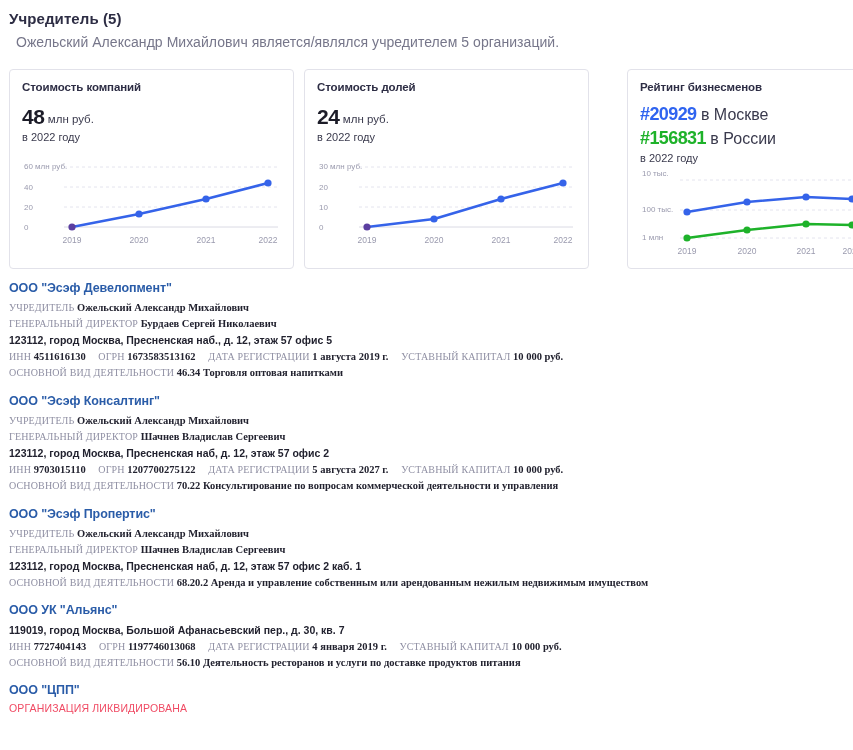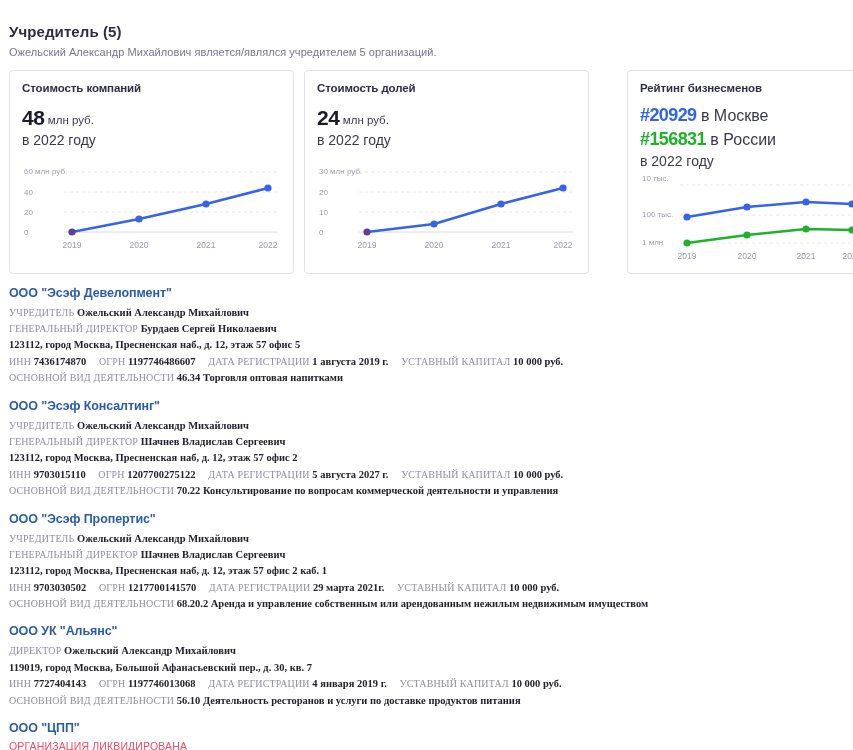--- a/index.html
+++ b/index.html
@@ -10,32 +10,32 @@
   body {
     width: 853px;
     height: 750px;
     font-family: "Liberation Sans", "DejaVu Sans", sans-serif;
     color: #2b2b38;
     overflow: hidden;
     position: relative;
   }
 
   
-  .page-header { padding: 23px 9px 0 9px; }
+  .page-header { padding: 10px 9px 0 9px; }
   .page-title {
     font-size: 15px;
     font-weight: bold;
     color: #2d2d44;
     letter-spacing: .1px;
     margin: 0 0 6px 0;
   }
   .page-subtitle {
-    font-size: 11px;
+    font-size: 14px;
     color: #76768a;
-    margin: 0;
+    margin: 7px;
     letter-spacing: .05px;
   }
 
   
   .cards-row {
     display: flex;
     gap: 10px;
     padding: 12px 9px 0 9px;
     align-items: stretch;
   }
@@ -62,21 +62,21 @@
     line-height: 1.35;
   }
   .big-num {
     font-size: 21px;
     font-weight: bold;
     color: #1c1c28;
     letter-spacing: -.4px;
     vertical-align: -1px;
   }
   .unit { font-size: 11.5px; color: #3a3a4d; }
-  .sub-year { font-size: 14px; color: #3a3a4d; }
+  .sub-year { font-size: 11px; color: #3a3a4d; }
 
   .rank-line { line-height: 1.3; margin-bottom: 1px; white-space: nowrap; }
   .rank-num {
     font-size: 18px;
     font-weight: bold;
     letter-spacing: -.6px;
   }
   .rank-num.blue { color: #2f64f0; }
   .rank-num.green { color: #1eb22a; }
   .rank-where { font-size: 16px; color: #3a3a4d; }
@@ -134,21 +134,20 @@
     color: #22222f;
     font-weight: bold;
     font-size: 10.5px;
   }
   .daterange { color: #7a7a90; font-size: 10px; }
   .org-address {
     font-size: 10.5px;
     font-weight: bold;
     color: #22222f;
     line-height: 1.6;
-    font-family: Liberation Serif, serif;
   }
   .inline-gap { display: inline-block; width: 10px; }
 </style>
 </head>
 <body>
 
 <div class="page-header">
   <div class="page-title">Учредитель (5)</div>
   <div class="page-subtitle">Ожельский Александр Михайлович является/являлся учредителем 5 организаций.</div>
 </div>
@@ -269,23 +268,23 @@
       <span class="lbl">УЧРЕДИТЕЛЬ</span>
       <span class="val">Ожельский Александр Михайлович</span>
     </div>
     <div class="org-row">
       <span class="lbl">ГЕНЕРАЛЬНЫЙ ДИРЕКТОР</span>
       <span class="val">Бурдаев Сергей Николаевич</span>
     </div>
     <div class="org-address">123112, город Москва, Пресненская наб., д. 12, этаж 57 офис 5</div>
     <div class="org-row">
       <span class="lbl">ИНН</span>
-      <span class="val">7436174870</span><span class="inline-gap"></span>
+      <span class="val">4511616130</span><span class="inline-gap"></span>
       <span class="lbl">ОГРН</span>
-      <span class="val">1197746486607</span><span class="inline-gap"></span>
+      <span class="val">1673583513162</span><span class="inline-gap"></span>
       <span class="lbl">ДАТА РЕГИСТРАЦИИ</span>
       <span class="val">1 августа 2019 г.</span><span class="inline-gap"></span>
       <span class="lbl">УСТАВНЫЙ КАПИТАЛ</span>
       <span class="val">10 000 руб.</span>
     </div>
     <div class="org-row">
       <span class="lbl">ОСНОВНОЙ ВИД ДЕЯТЕЛЬНОСТИ</span>
       <span class="val">46.34 Торговля оптовая напитками</span>
     </div>
   </div>
@@ -322,41 +321,27 @@
     <div class="org-row">
       <span class="lbl">УЧРЕДИТЕЛЬ</span>
       <span class="val">Ожельский Александр Михайлович</span>
     </div>
     <div class="org-row">
       <span class="lbl">ГЕНЕРАЛЬНЫЙ ДИРЕКТОР</span>
       <span class="val">Шачнев Владислав Сергеевич</span>
     </div>
     <div class="org-address">123112, город Москва, Пресненская наб, д. 12, этаж 57 офис 2 каб. 1</div>
     <div class="org-row">
-      <span class="lbl">ИНН</span>
-      <span class="val">9703030502</span><span class="inline-gap"></span>
-      <span class="lbl">ОГРН</span>
-      <span class="val">1217700141570</span><span class="inline-gap"></span>
-      <span class="lbl">ДАТА РЕГИСТРАЦИИ</span>
-      <span class="val">29 марта 2021г.</span><span class="inline-gap"></span>
-      <span class="lbl">УСТАВНЫЙ КАПИТАЛ</span>
-      <span class="val">10 000 руб.</span>
-    </div>
-    <div class="org-row">
       <span class="lbl">ОСНОВНОЙ ВИД ДЕЯТЕЛЬНОСТИ</span>
       <span class="val">68.20.2 Аренда и управление собственным или арендованным нежилым недвижимым имуществом</span>
     </div>
   </div>
 
   <div class="org-block">
     <div class="org-name">ООО УК "Альянс"</div>
-    <div class="org-row">
-      <span class="lbl">ДИРЕКТОР</span>
-      <span class="val">Ожельский Александр Михайлович</span>
-    </div>
     <div class="org-address">119019, город Москва, Большой Афанасьевский пер., д. 30, кв. 7</div>
     <div class="org-row">
       <span class="lbl">ИНН</span>
       <span class="val">7727404143</span><span class="inline-gap"></span>
       <span class="lbl">ОГРН</span>
       <span class="val">1197746013068</span><span class="inline-gap"></span>
       <span class="lbl">ДАТА РЕГИСТРАЦИИ</span>
       <span class="val">4 января 2019 г.</span><span class="inline-gap"></span>
       <span class="lbl">УСТАВНЫЙ КАПИТАЛ</span>
       <span class="val">10 000 руб.</span>

